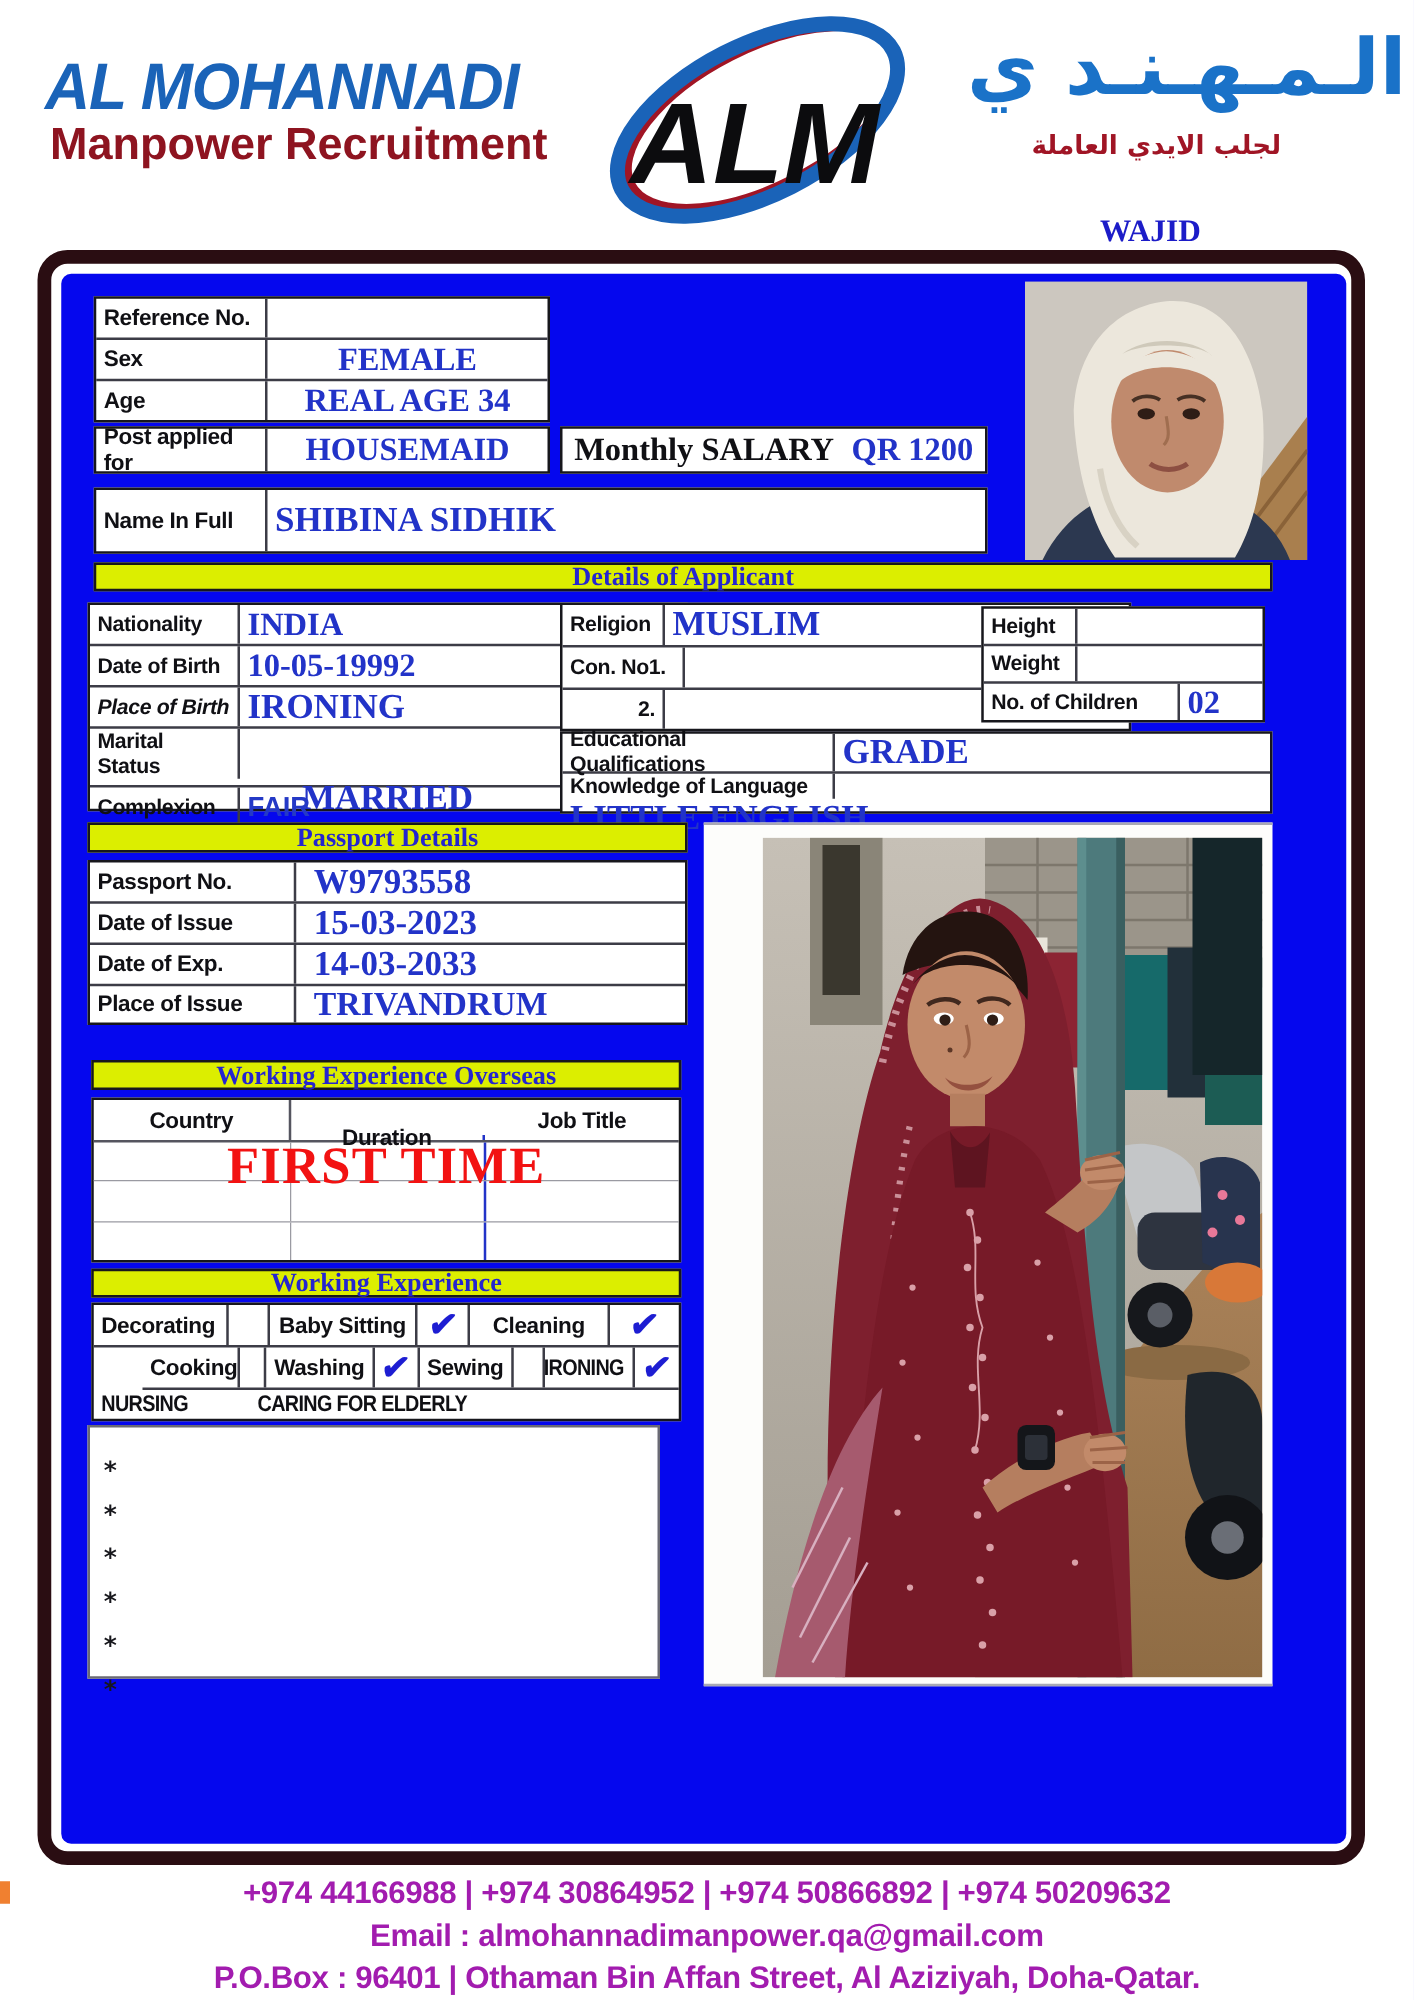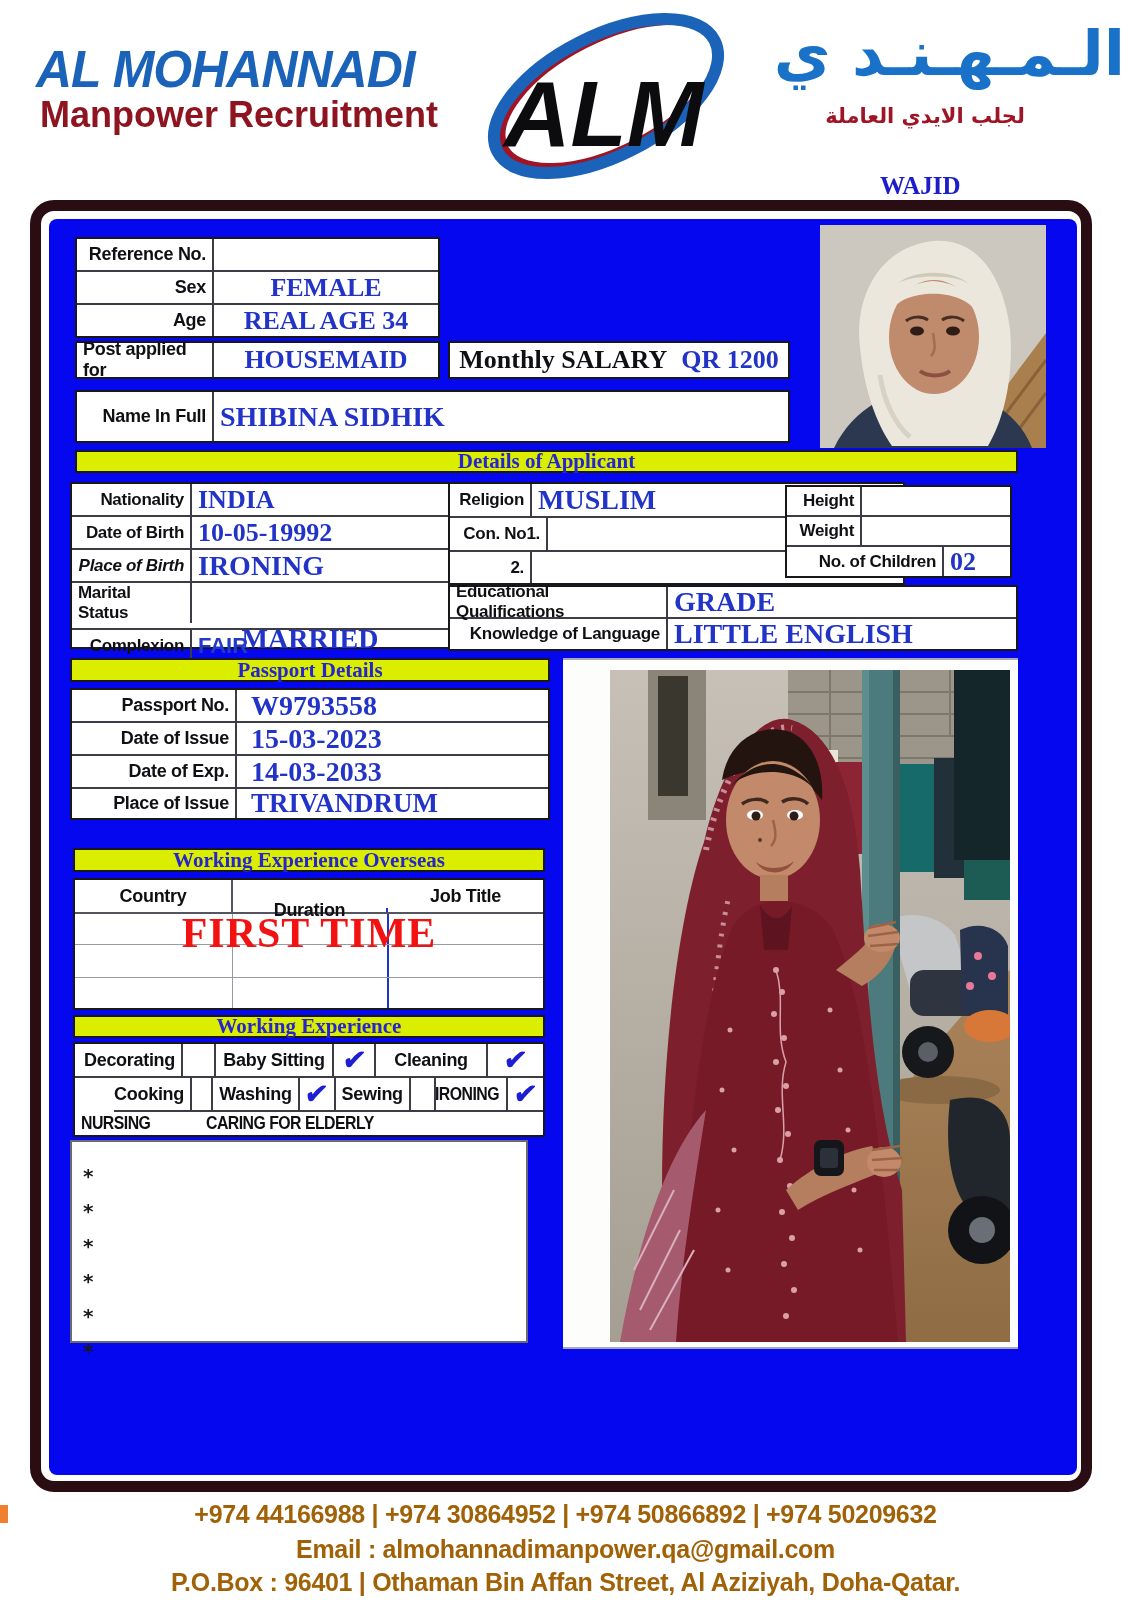--- a/index.html
+++ b/index.html
@@ -21,42 +21,42 @@
   
   .frame{position:absolute;left:30px;top:200px;width:1062px;height:1292px;box-sizing:border-box;
     border:11px solid #2a0d12;border-radius:24px;background:#ffffff;}
   .panel{position:absolute;left:8px;top:8px;width:1028px;height:1256px;background:#0507ee;border-radius:8px;}
 
   
   .box{position:absolute;background:#fff;border:2px solid #17171c;box-sizing:border-box;}
   .row{display:flex;box-sizing:border-box;border-bottom:2px solid #3c3c46;}
   .row:last-child{border-bottom:none;}
   .cell{box-sizing:border-box;display:flex;align-items:center;padding:0 6px;}
-  .cdiv{border-right:2px solid #3c3c46;justify-content:flex-end;}
+  .cdiv{border-right:2px solid #3c3c46;}
   .lbl{font-weight:700;color:#101014;font-size:18px;letter-spacing:-0.3px;}
   .lbl-sm{font-size:17px;}
   .val{font-family:"Liberation Serif",serif;font-weight:700;color:#2233c8;font-size:26px;white-space:nowrap;}
   .val-sans{font-family:"Liberation Sans",sans-serif;font-weight:700;color:#2439c6;font-size:22px;}
   .ctr{justify-content:center;}
 
   
   .ybar{position:absolute;background:#dcee00;border:2px solid #17171c;box-sizing:border-box;
     display:flex;align-items:center;justify-content:center;
     font-family:"Liberation Serif",serif;font-weight:700;color:#2525cf;font-size:21px;}
 
   .chk{font-size:27px;font-weight:900;color:#1d1dd2;line-height:1;transform:skewX(-8deg);}
   .star{font-size:20px;font-weight:700;color:#17171c;font-family:"DejaVu Sans",sans-serif;}
 
   .first-time{position:absolute;left:24px;top:690px;width:472px;text-align:center;
     font-family:"Liberation Serif",serif;font-weight:700;font-size:42px;color:#f21212;letter-spacing:1px;}
 
   .narrow{letter-spacing:-0.6px;transform:scaleX(0.88);transform-origin:left center;}
 
   
-  .footer-line{position:absolute;width:100%;text-align:center;font-weight:700;color:#a16207;
+  .footer-line{position:absolute;width:100%;text-align:center;font-weight:700;color:#a21caf;
     font-size:25px;letter-spacing:-0.3px;}
   .orange-tick{position:absolute;left:0;top:1505px;width:8px;height:18px;background:#f08030;}
 
   
   .photo-portrait{position:absolute;left:771px;top:6px;width:226px;height:223px;overflow:hidden;}
   .photo-box{position:absolute;left:514px;top:439px;width:455px;height:687px;background:#fdfdfb;
     border-top:2px solid #a8a8b4;border-bottom:2px solid #a8a8b4;}
   .photo-full{position:absolute;left:47px;top:10px;width:400px;height:672px;overflow:hidden;}
 </style>
 </head>
@@ -263,21 +263,21 @@
 
       <div class="box" style="left:399px;top:366px;width:570px;height:66px;">
         <div class="row" style="height:32px;">
           <div class="cell cdiv" style="width:218px;">
               <span class="lbl lbl-sm">Educational Qualifications</span>
             </div>
           <div class="cell" style="flex:1;">
               <span class="val" style="font-size:28px;">GRADE</span>
             </div>
         </div>
-        <div class="row" style="height:30px;">
+        <div class="row" style="height:30px;flex-direction:column;">
           <div class="cell cdiv" style="width:218px;">
               <span class="lbl lbl-sm">Knowledge of Language</span>
             </div>
           <div class="cell" style="flex:1;">
               <span class="val" style="font-size:28px;">LITTLE ENGLISH</span>
             </div>
         </div>
       </div>
 
       <div class="ybar" style="left:21px;top:439px;width:480px;height:24px;">

